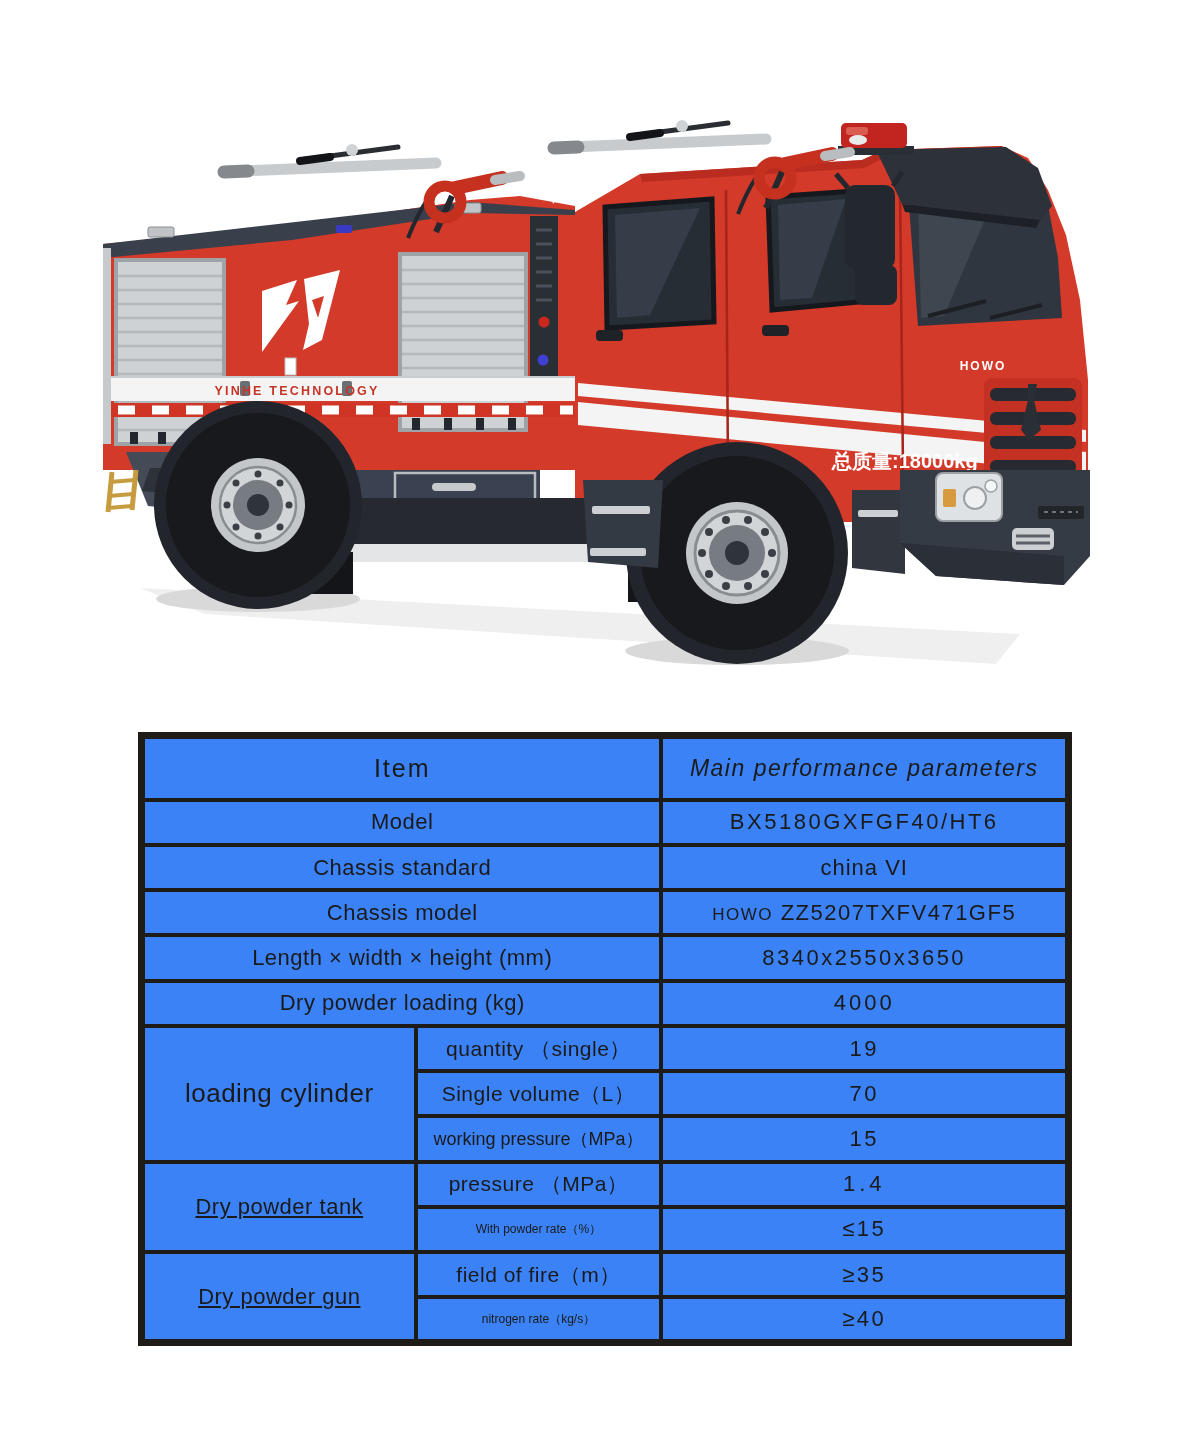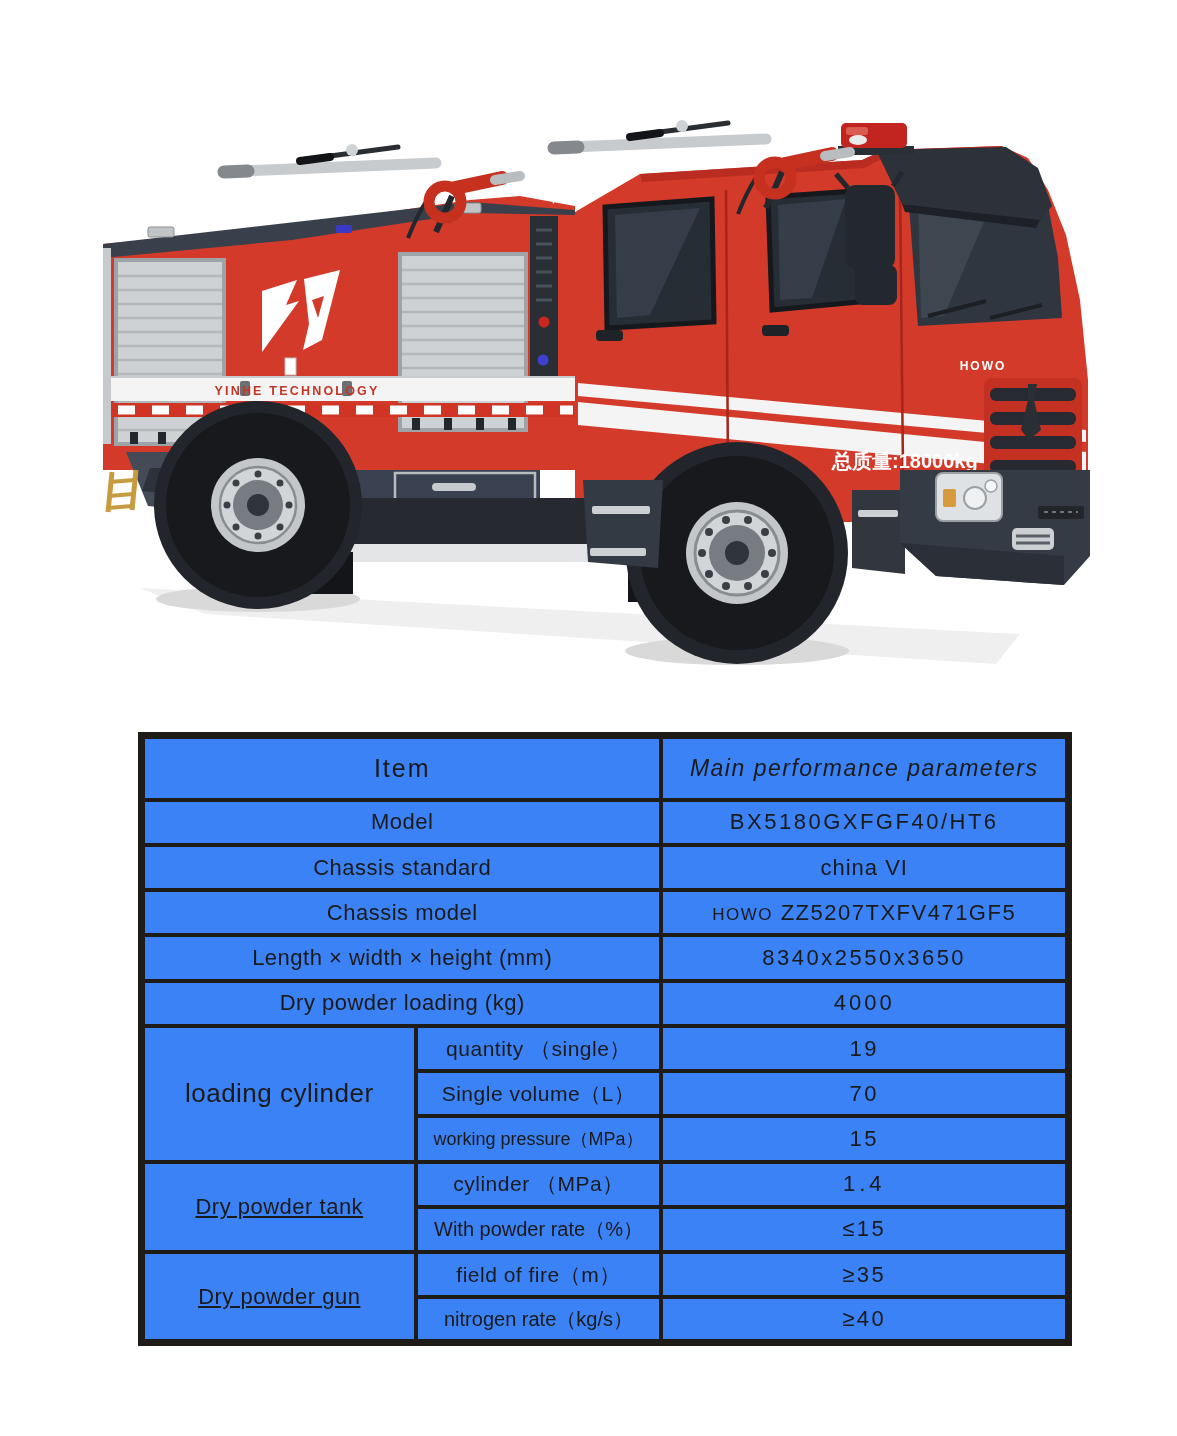--- a/index.html
+++ b/index.html
@@ -25,21 +25,21 @@
   tr.r-head{height:64px;}
   tr.r-std{height:45px;}
   .c-head-item{font-size:25px;letter-spacing:2px;}
   .c-head-params{font-size:23px;letter-spacing:1.5px;font-style:italic;}
   .c-label{font-size:22px;letter-spacing:0.5px;}
   .c-value{font-size:22px;letter-spacing:2.5px;}
   .c-group{font-size:26px;letter-spacing:0.5px;}
   .c-group-sm{font-size:22px;letter-spacing:0.5px;text-decoration:underline;}
   .c-sub{font-size:21px;letter-spacing:0.5px;}
   .c-sub-sm{font-size:18px;letter-spacing:0px;}
-  .c-sub-md{font-size:20px;letter-spacing:0px;}
+  .c-sub-md{font-size:12px;letter-spacing:0px;}
   .chassis-prefix{font-size:17px;letter-spacing:1.5px;}
 </style>
 </head>
 <body>
 
 <div class="truck-wrap">
 <svg width="1177" height="690" viewBox="0 0 1177 690">
 
   <g>
     <polygon points="140,588 1020,634 996,664 205,614" fill="#efefef"></polygon>
@@ -316,21 +316,21 @@
       <td class="c-sub">Single volume（L）</td>
       <td class="c-value">70</td>
     </tr>
     <tr class="r-std">
       <td class="c-sub-sm">working pressure（MPa）</td>
       <td class="c-value">15</td>
     </tr>
 
     <tr class="r-std">
       <td class="c-group-sm" rowspan="2">Dry powder tank</td>
-      <td class="c-sub">cylinder （MPa）</td>
+      <td class="c-sub">pressure （MPa）</td>
       <td class="c-value" style="letter-spacing:4px">1.4</td>
     </tr>
     <tr class="r-std">
       <td class="c-sub-md">With powder rate（%）</td>
       <td class="c-value">≤15</td>
     </tr>
 
     <tr class="r-std">
       <td class="c-group-sm" rowspan="2">Dry powder gun</td>
       <td class="c-sub">field of fire（m）</td>

